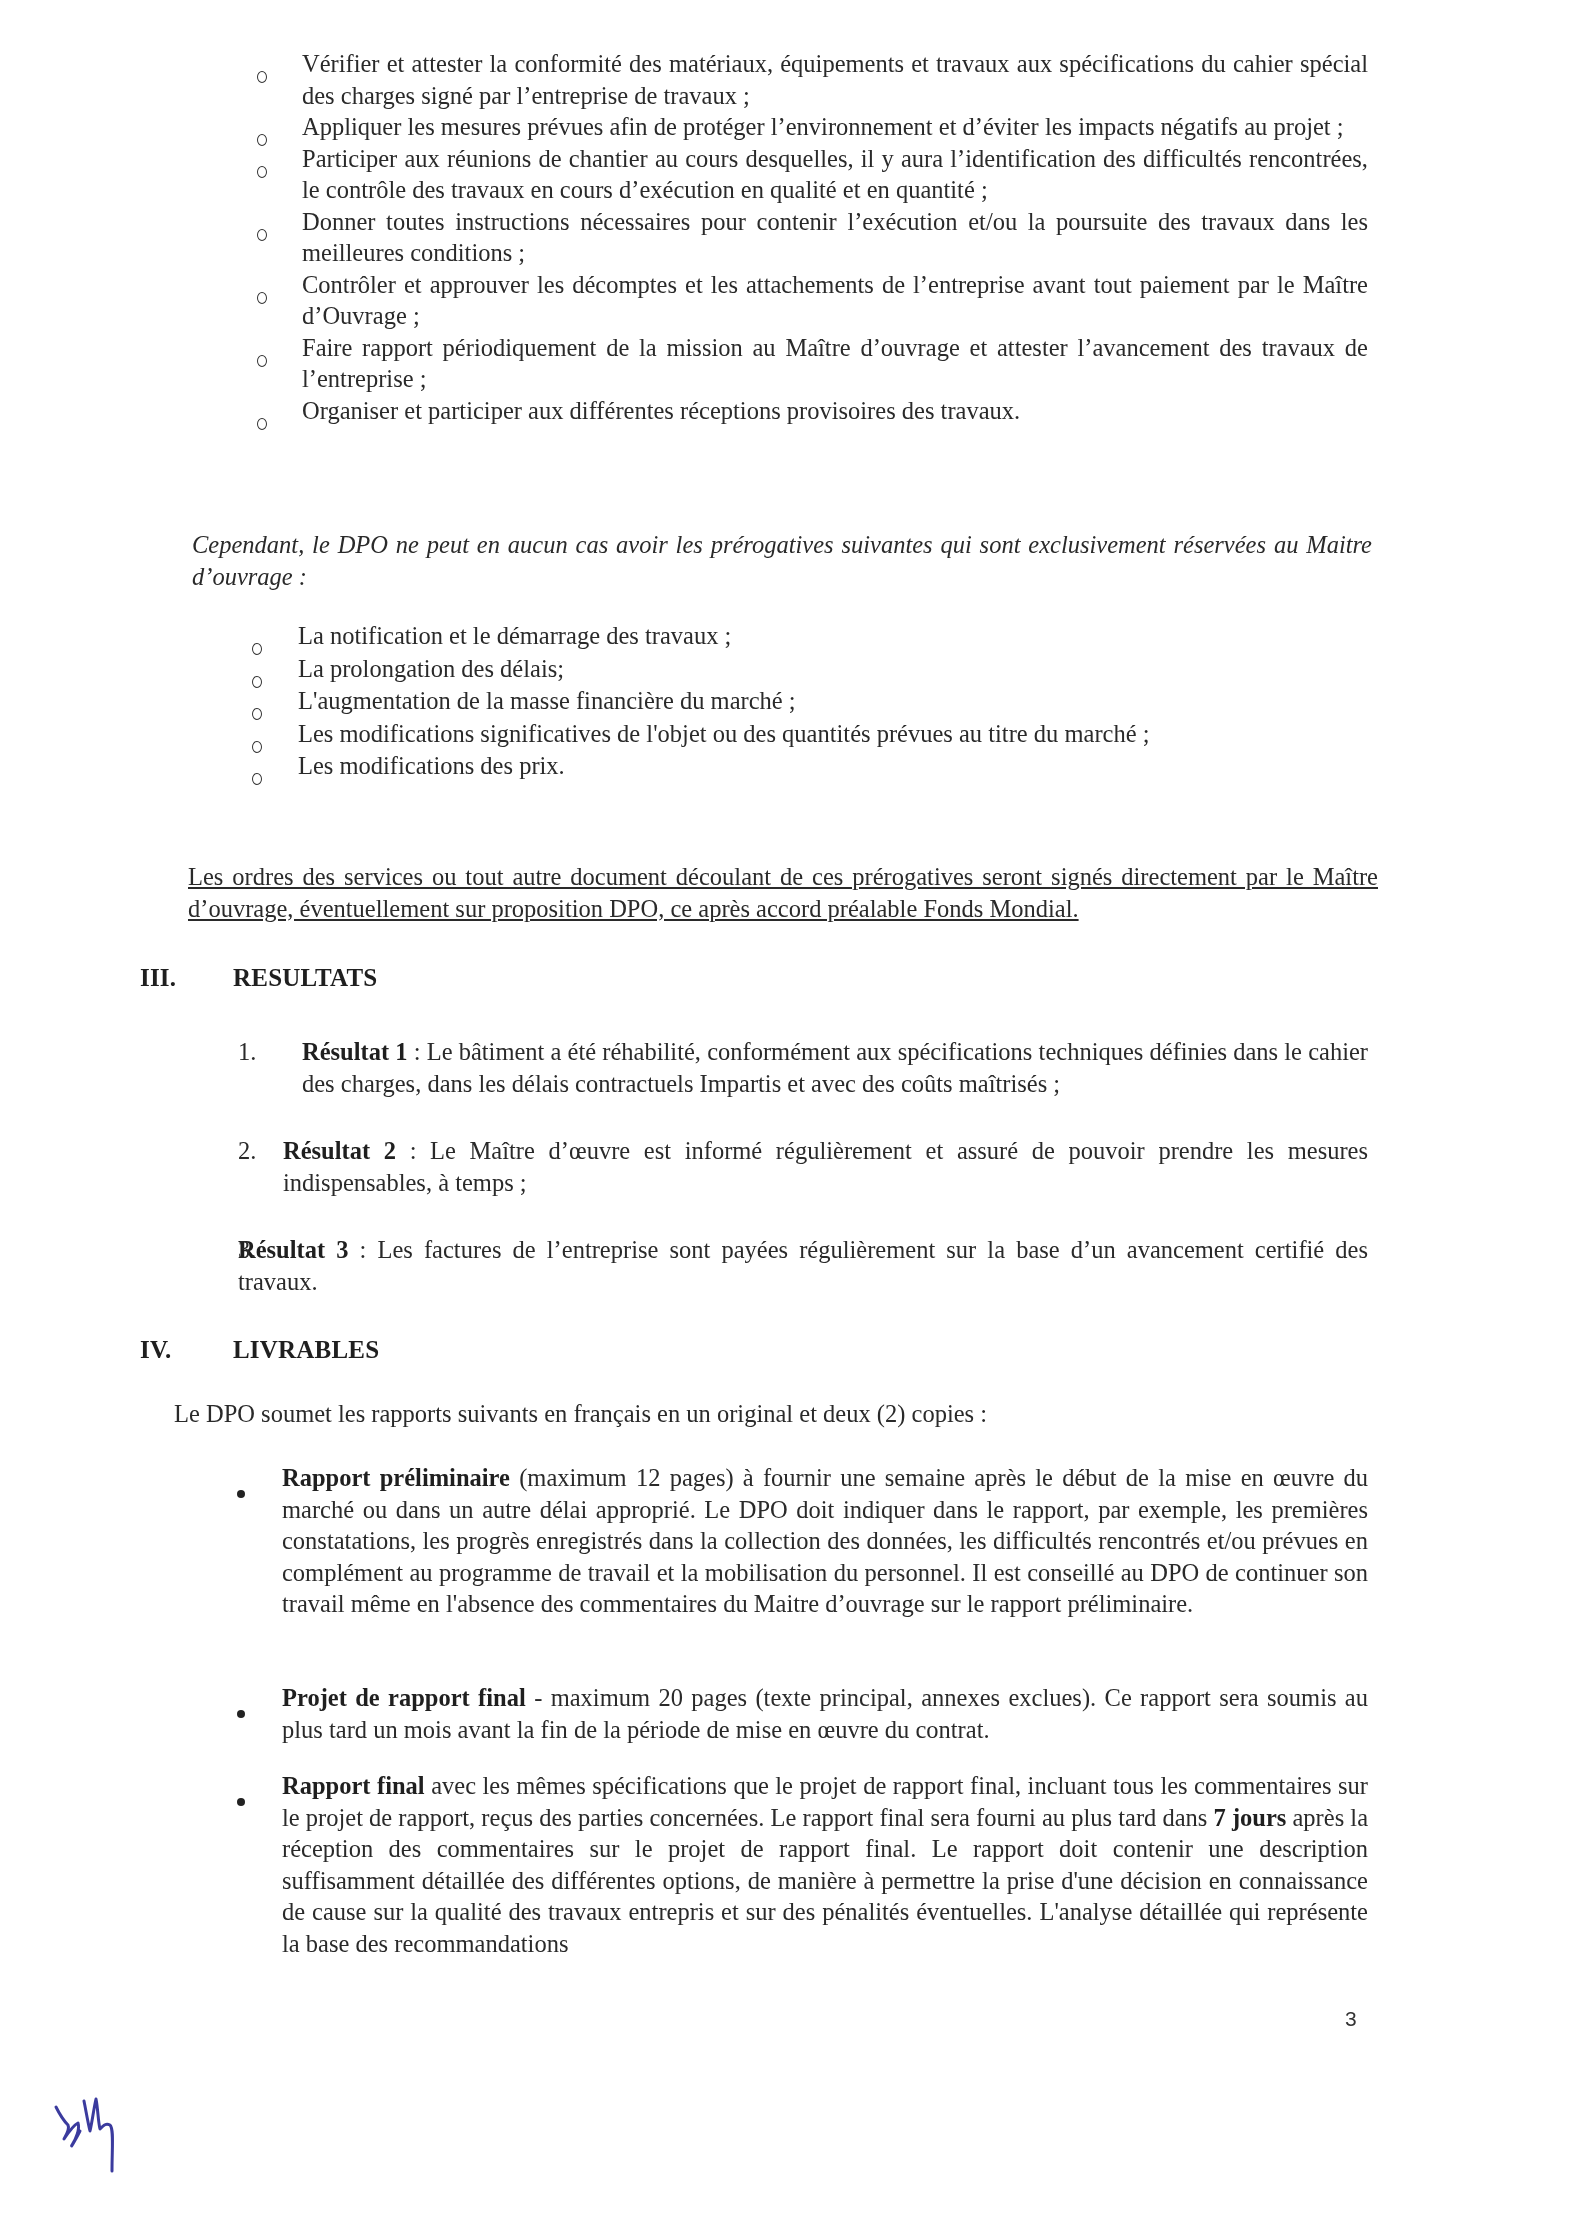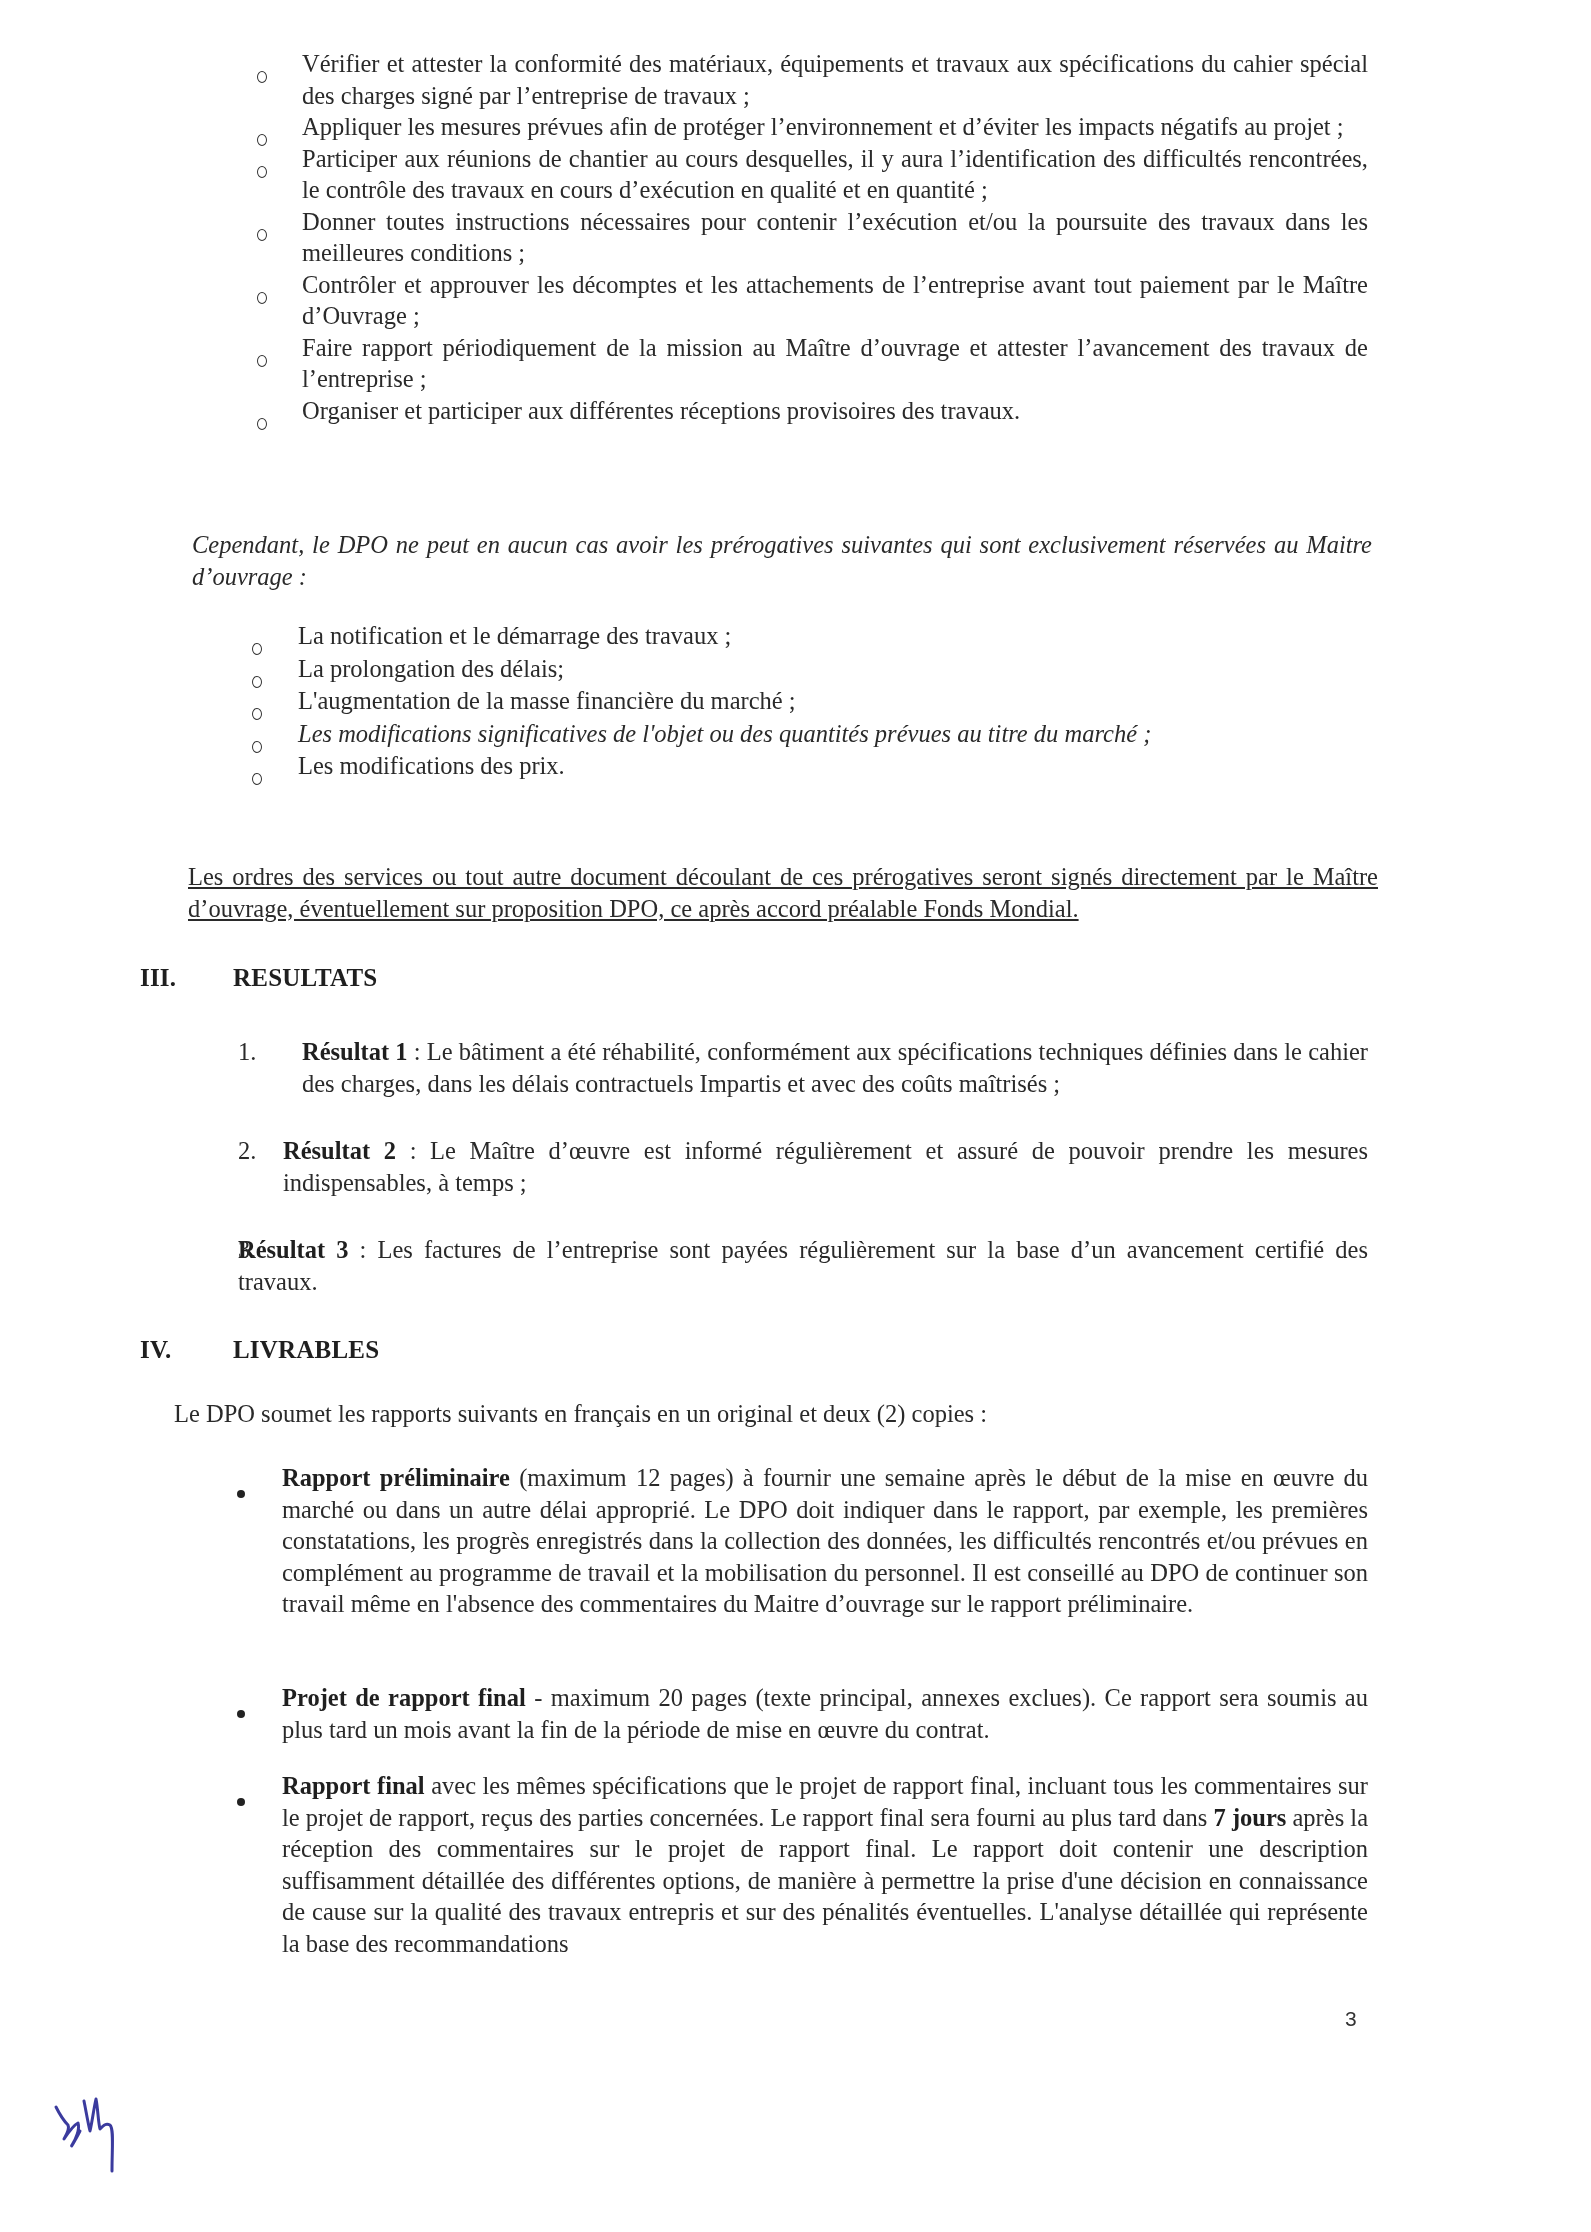--- a/index.html
+++ b/index.html
@@ -76,21 +76,21 @@
     <span>La notification et le démarrage des travaux ;</span>
   </div>
   <div class="li" style="padding-left:48px;">
     <span class="bul" style="left:2px; top:11px;"><span class="circ"></span></span>
     <span>La prolongation des délais;</span>
   </div>
   <div class="li" style="padding-left:48px;">
     <span class="bul" style="left:2px; top:11px;"><span class="circ"></span></span>
     <span>L'augmentation de la masse financière du marché ;</span>
   </div>
-  <div class="li" style="padding-left:48px;font-style:italic;">
+  <div class="li" style="padding-left:48px;">
     <span class="bul" style="left:2px; top:11px;"><span class="circ"></span></span>
     <span>Les modifications significatives de l'objet ou des quantités prévues au titre du marché ;</span>
   </div>
   <div class="li" style="padding-left:48px;">
     <span class="bul" style="left:2px; top:11px;"><span class="circ"></span></span>
     <span>Les modifications des prix.</span>
   </div>
 </div>
 
 <p class="blk just" style="left:188px; top:861px; width:1190px; margin:0;text-decoration:underline;">Les ordres des services ou tout autre document découlant de ces prérogatives seront signés directement par le Maître d’ouvrage, éventuellement sur proposition DPO, ce après accord préalable Fonds Mondial.</p>

